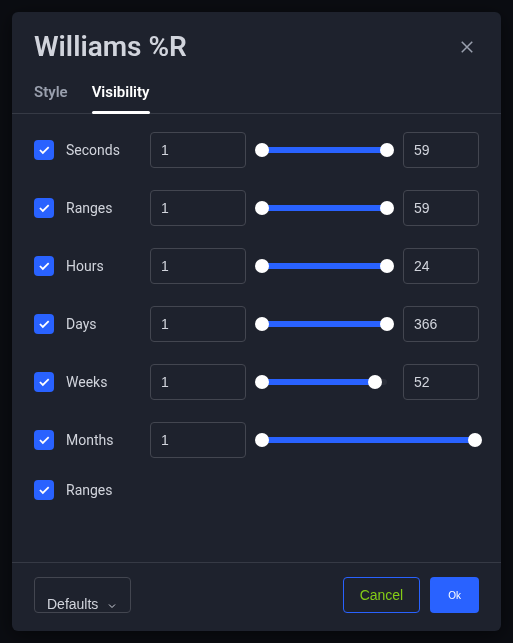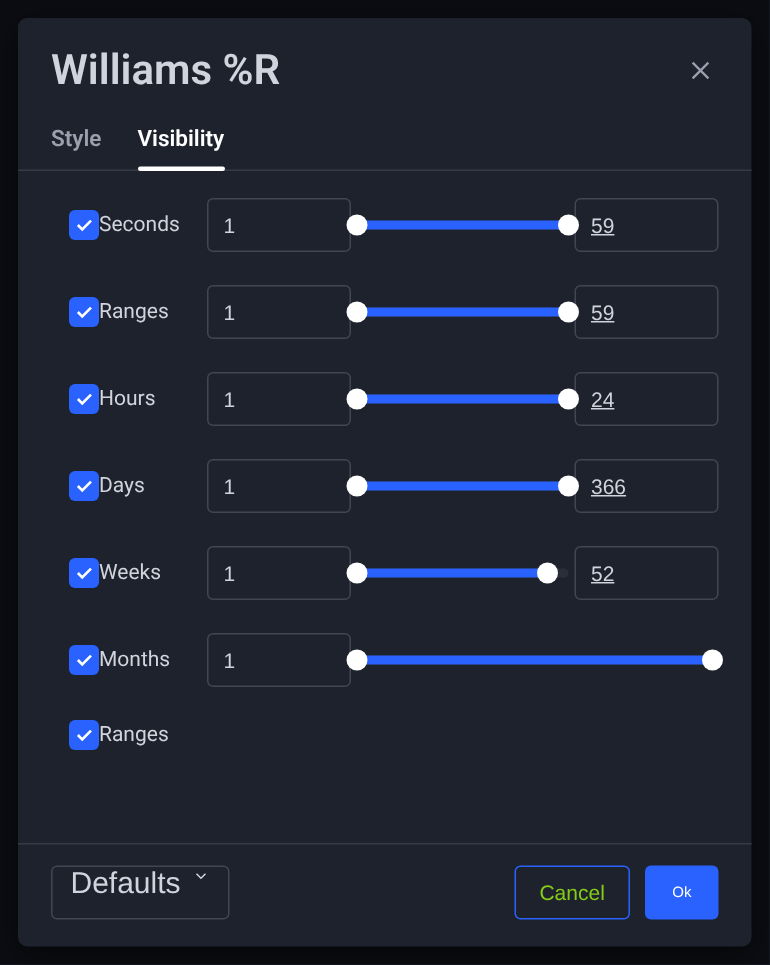--- a/index.html
+++ b/index.html
@@ -68,22 +68,22 @@
     border-radius: 2px;
   }
   .body {
     flex: 1;
     padding: 18px 22px 8px 22px;
     overflow-y: auto;
   }
   .row {
     display: flex;
     align-items: center;
+    gap: 12px;
     margin-bottom: 22px;
-    margin-left: 12px;
   }
   .checkbox {
     width: 20px;
     height: 20px;
     border-radius: 4px;
     background: #2962ff;
     display: flex;
     align-items: center;
     justify-content: center;
     flex-shrink: 0;
@@ -99,21 +99,21 @@
     width: 96px;
     height: 36px;
     background: transparent;
     border: 1px solid #434650;
     border-radius: 4px;
     color: #d1d4dc;
     font-size: 14px;
     padding: 0 10px;
     outline: none;
   }
-  .num-input.right { width: 96px; text-decoration: underline; }
+  .num-input.right { width: 76px; }
   .slider-wrap {
     flex: 1;
     display: flex;
     align-items: center;
     position: relative;
     height: 36px;
     padding: 0 4px;
   }
   .slider-track {
     position: relative;
@@ -146,23 +146,23 @@
     padding: 14px 22px 18px 22px;
     border-top: 1px solid #363a45;
   }
   .defaults-btn {
     height: 36px;
     padding: 0 12px;
     background: transparent;
     border: 1px solid #434650;
     border-radius: 4px;
     color: #d1d4dc;
-    font-size: 20px;
-    display: flex;
-    align-items: flex-start;
+    font-size: 14px;
+    display: flex;
+    align-items: flex-end;
     gap: 8px;
     cursor: pointer;
   }
   .defaults-btn svg { width: 12px; height: 12px; }
   .footer-right { display: flex; gap: 10px; }
   .cancel-btn {
     height: 36px;
     padding: 0 16px;
     background: transparent;
     border: 1px solid #2962ff;

